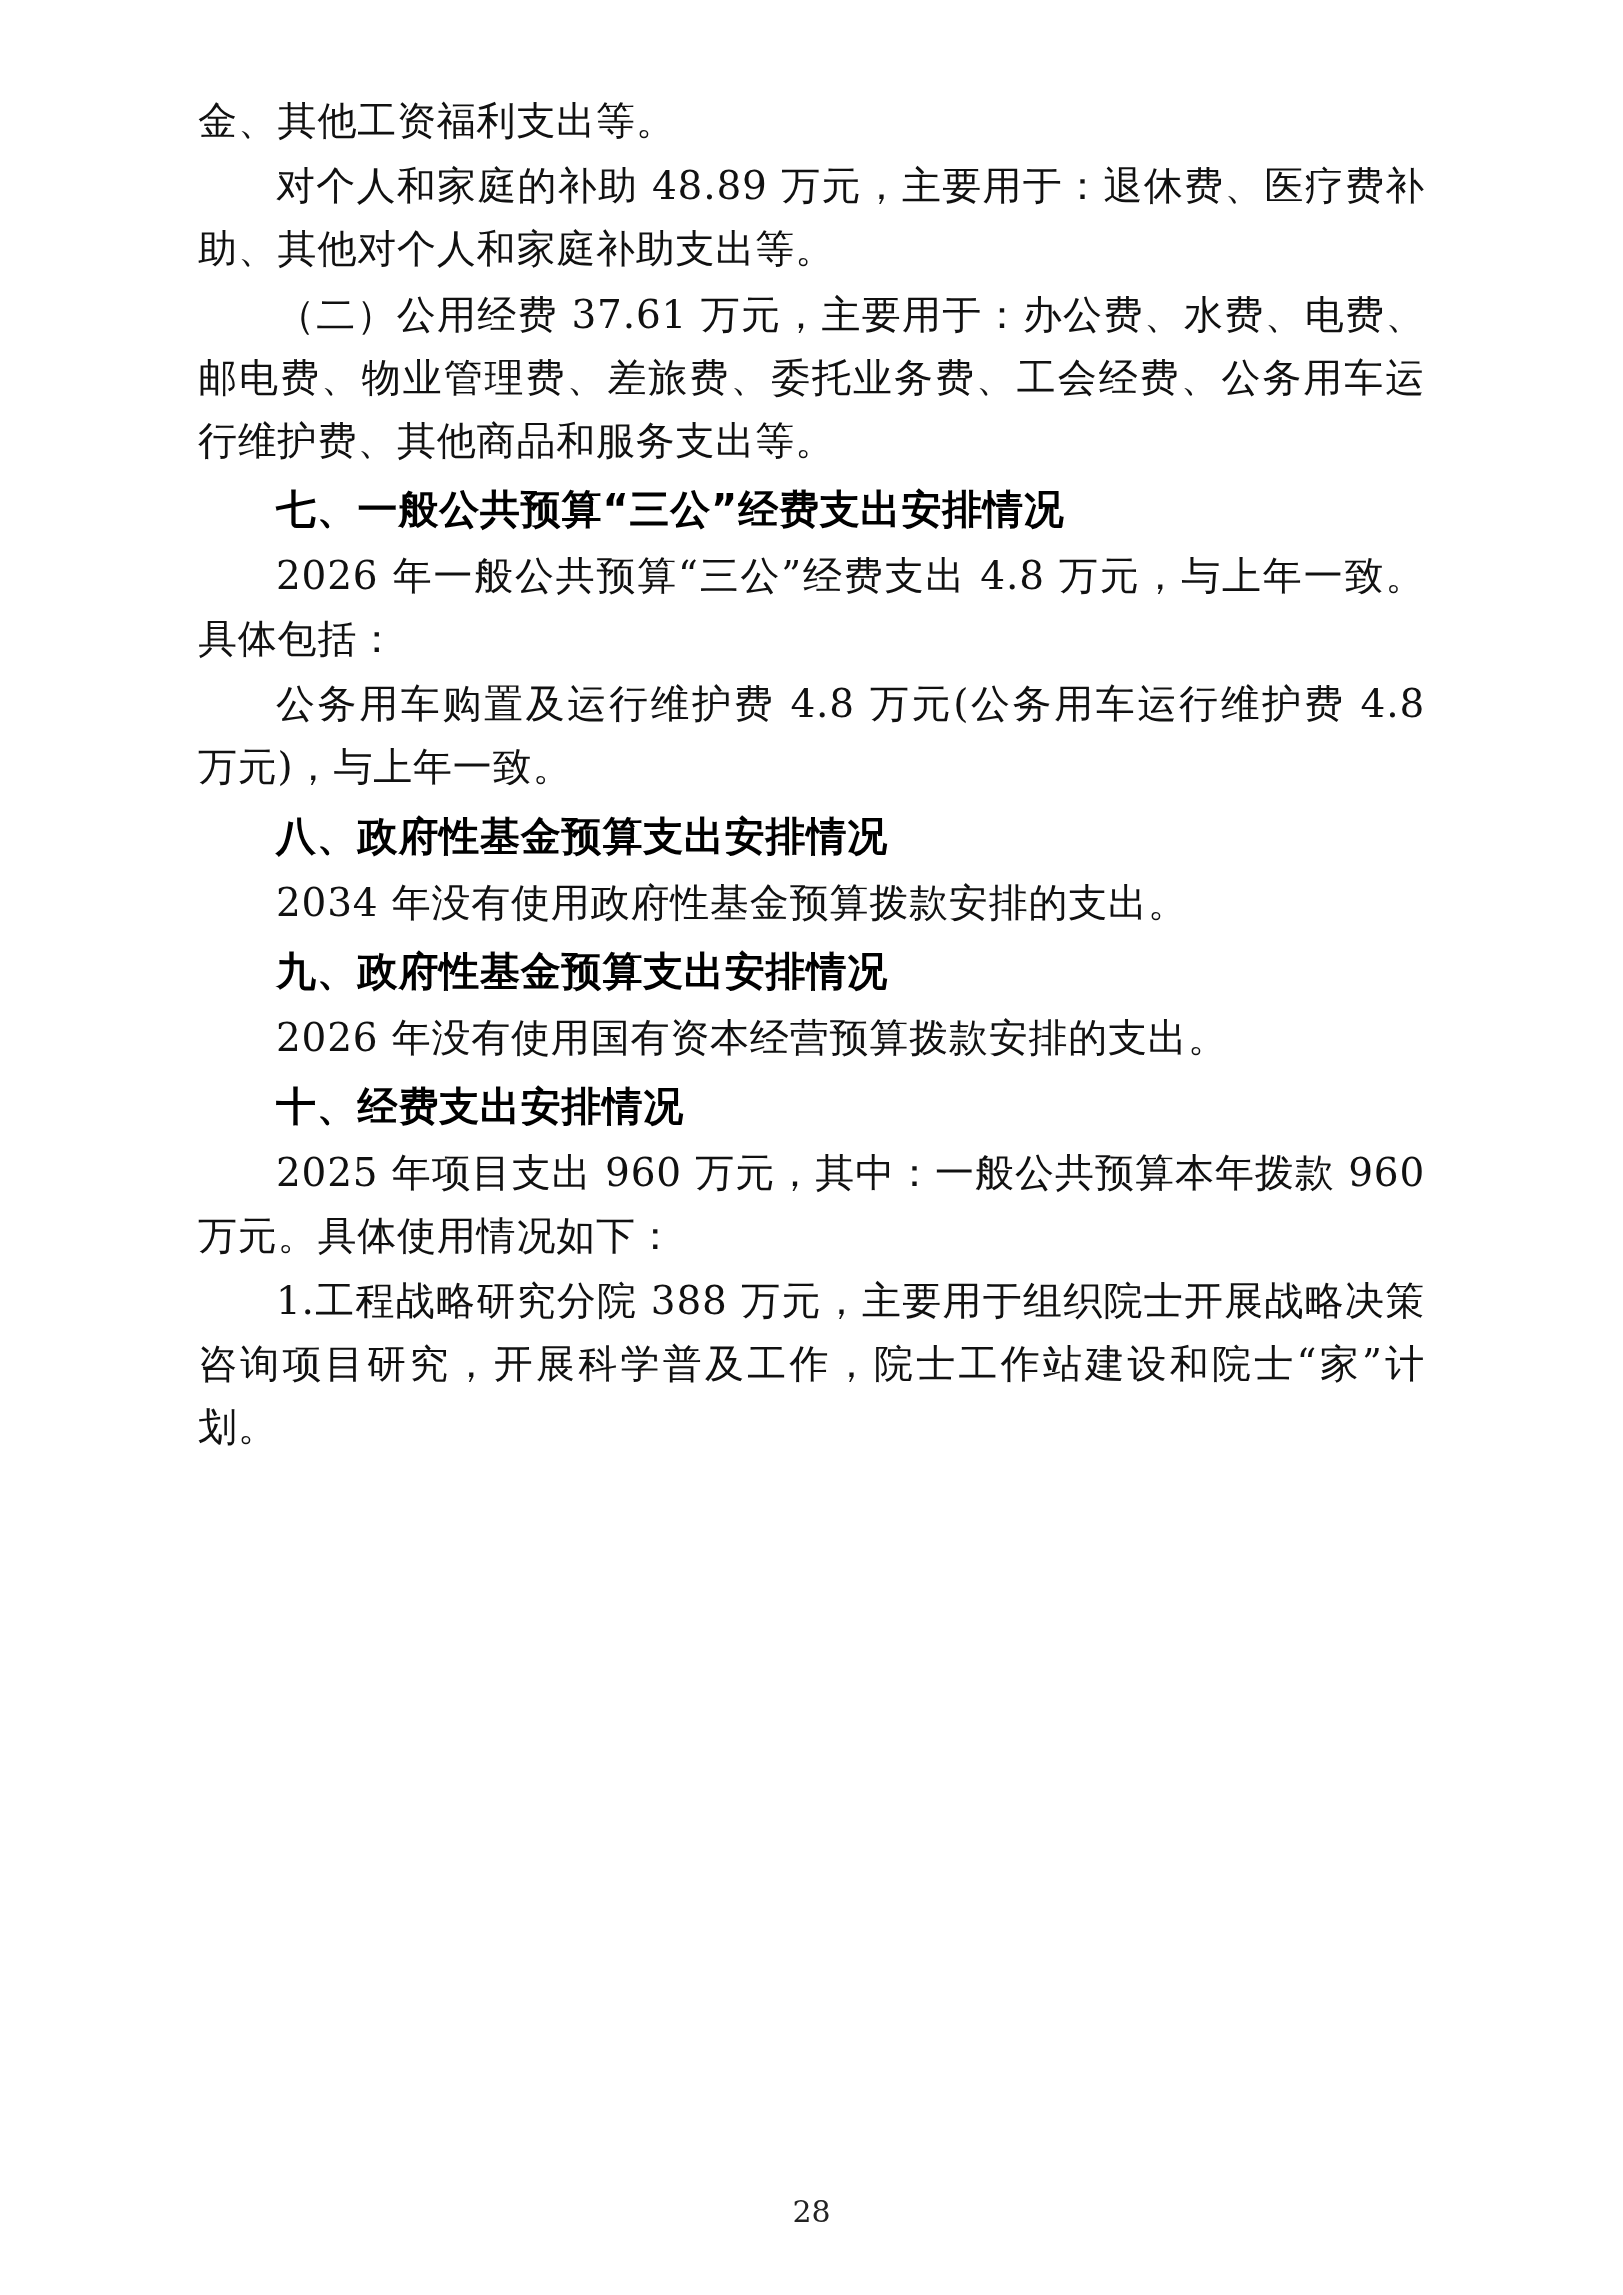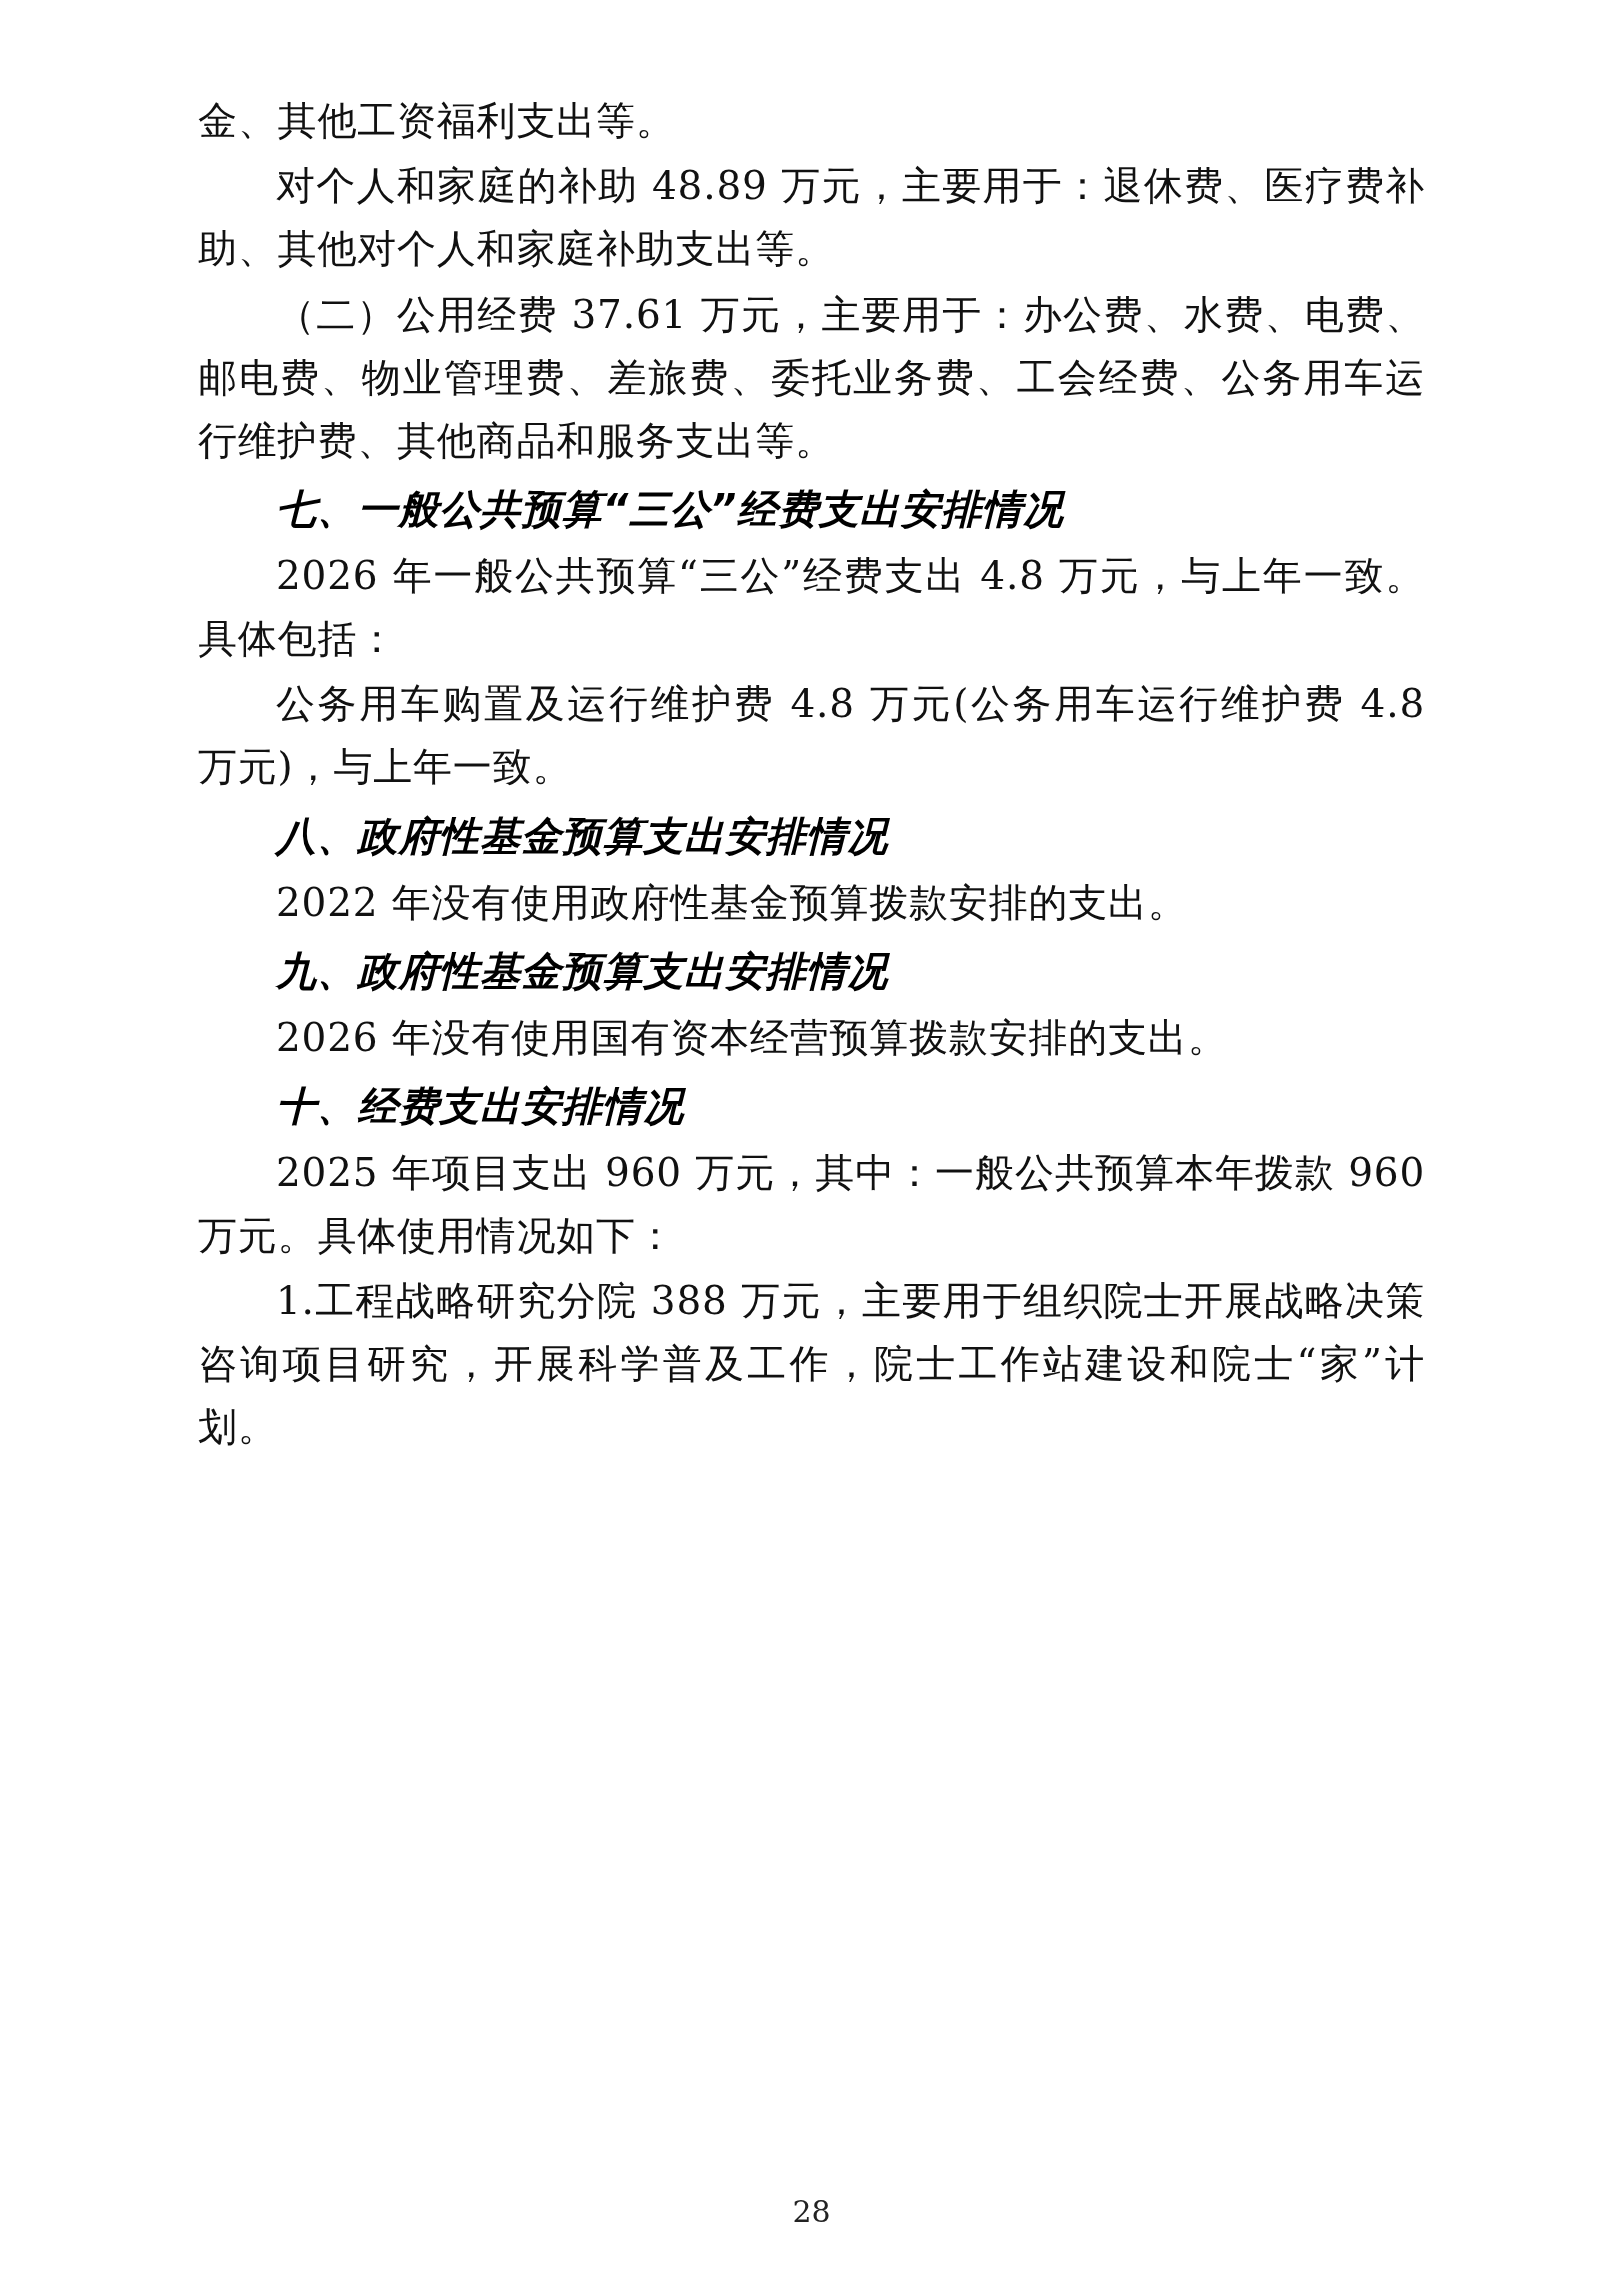--- a/index.html
+++ b/index.html
@@ -42,21 +42,20 @@
   }
   .heading {
     font-size: 40px;
     line-height: 1.62;
     letter-spacing: 0.8px;
     font-weight: bold;
     text-indent: 78px;
     margin: 5.1px 0 2px 0;
     color: #000000;
     font-family: "DejaVu Sans", "Liberation Sans", sans-serif;
-    font-style: italic;
   }
   .page-number {
     position: absolute;
     left: 0;
     right: 0;
     bottom: 66px;
     text-align: center;
     font-size: 30px;
     color: #222222;
     font-family: "DejaVu Serif", "Liberation Serif", serif;
@@ -75,21 +74,21 @@
     <p class="para indent">（二）公用经费 37.61 万元，主要用于：办公费、水费、电费、邮电费、物业管理费、差旅费、委托业务费、工会经费、公务用车运行维护费、其他商品和服务支出等。</p>
 
     <h2 class="heading">七、一般公共预算“三公”经费支出安排情况</h2>
 
     <p class="para indent">2026 年一般公共预算“三公”经费支出 4.8 万元，与上年一致。具体包括：</p>
 
     <p class="para indent">公务用车购置及运行维护费 4.8 万元(公务用车运行维护费 4.8 万元)，与上年一致。</p>
 
     <h2 class="heading">八、政府性基金预算支出安排情况</h2>
 
-    <p class="para indent">2022 年没有使用政府性基金预算拨款安排的支出。</p>
+    <p class="para indent">2034 年没有使用政府性基金预算拨款安排的支出。</p>
 
     <h2 class="heading">九、政府性基金预算支出安排情况</h2>
 
     <p class="para indent">2026 年没有使用国有资本经营预算拨款安排的支出。</p>
 
     <h2 class="heading">十、经费支出安排情况</h2>
 
     <p class="para indent">2025 年项目支出 960 万元，其中：一般公共预算本年拨款 960 万元。具体使用情况如下：</p>
 
     <p class="para indent">1.工程战略研究分院 388 万元，主要用于组织院士开展战略决策咨询项目研究，开展科学普及工作，院士工作站建设和院士“家”计划。</p>

